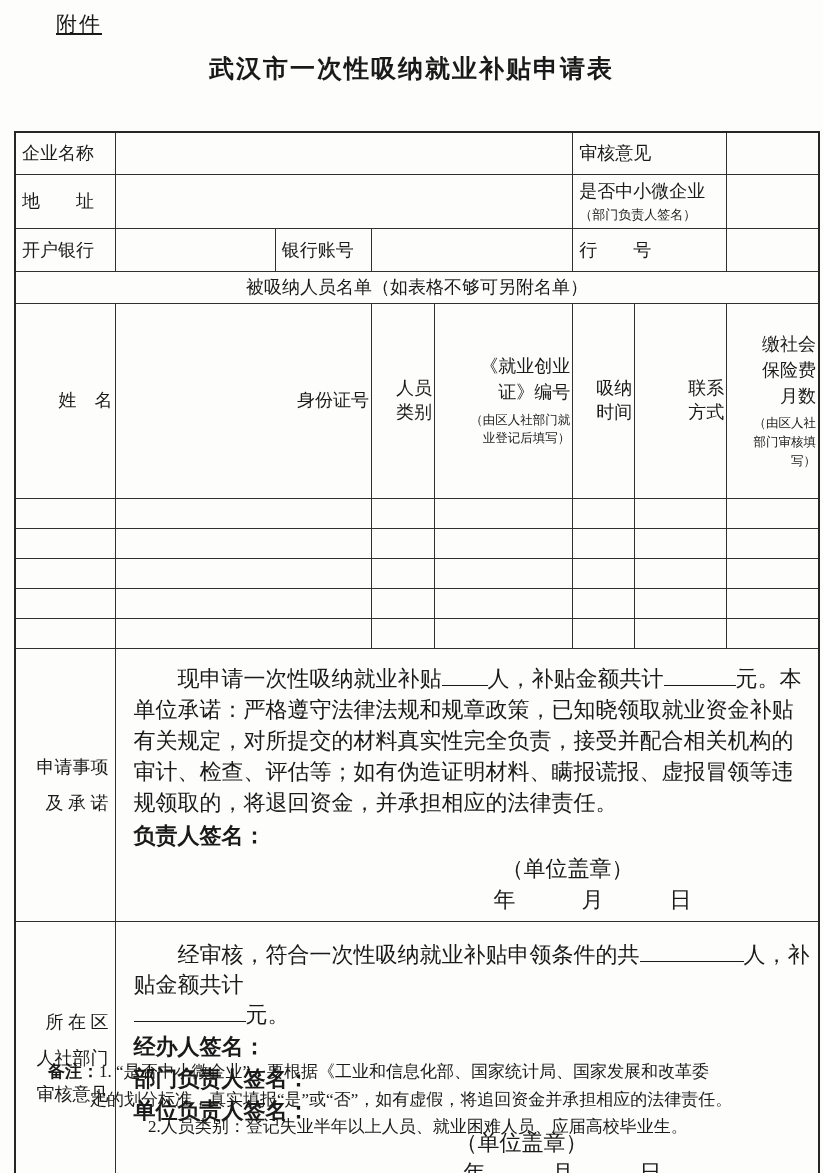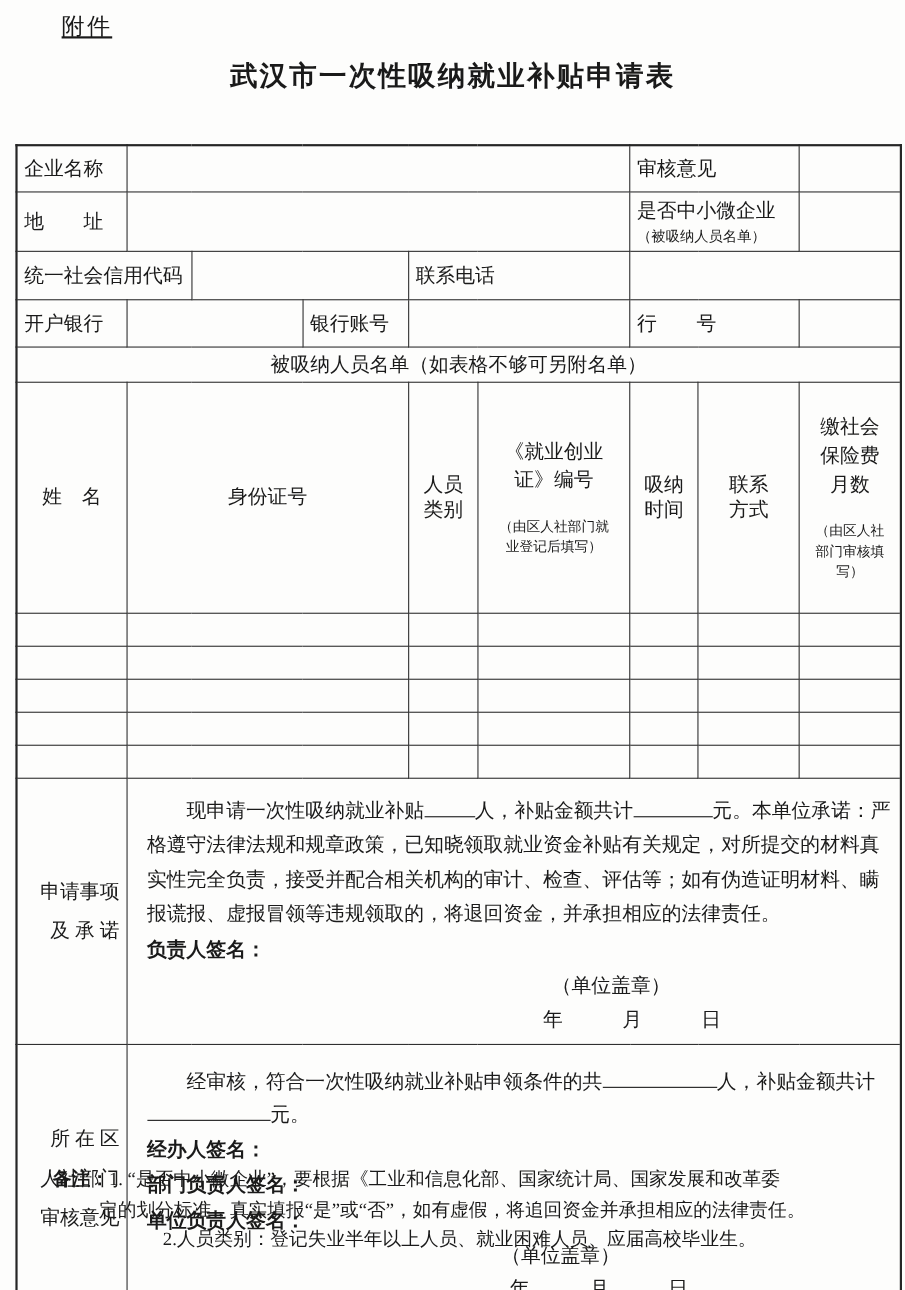--- a/index.html
+++ b/index.html
@@ -25,26 +25,26 @@
   table.form { border:2.5px solid #262626; }
   td {
     border:1.6px solid #303030;
     padding:2px 6px;
     font-size:18px;
     overflow:hidden;
     vertical-align:middle;
   }
   .c { text-align:left; }
   .prelines { white-space:pre-line; line-height:1.45; }
-  .hdr { text-align:center; white-space:pre-line; line-height:1.3; padding:4px 2px; }
-  .hdr .small-note { display:block; font-size:12.5px; line-height:1.5; margin-top:20px; white-space:pre-line; }
+  .hdr { text-align:right; white-space:pre-line; line-height:1.3; padding:4px 2px; }
+  .hdr .small-note { display:block; font-size:12.5px; line-height:1.5; margin-top:5px; white-space:pre-line; }
   .sme-note { display:block; font-size:13px; margin-top:3px; }
   .roster-title { text-align:center; font-size:18px;font-family:Liberation Serif, serif; }
   .sec-label { text-align:right; white-space:pre-line; line-height:2.0; font-size:18px; }
-  .sec-content { vertical-align:top; padding:14px 8px 6px 18px; line-height:31px; font-size:18px; }
+  .sec-content { vertical-align:top; padding:14px 8px 6px 18px; line-height:31px; font-size:22px; }
   .para { text-indent:2em; }
   .blank { display:inline-block; border-bottom:1.5px solid #1a1a1a; height:16px; vertical-align:baseline; }
   .sign-line { margin-top:2px;font-weight:bold; }
   .seal-line { padding-left:368px; margin-top:2px; }
   .date-line { padding-left:360px; }
   .seal-line2 { padding-left:322px; margin-top:2px; }
   .date-line2 { padding-left:330px; }
   .notes {
     position:absolute; left:48px; top:1058px; width:752px;
     font-size:17px; line-height:27.5px;
@@ -79,31 +79,25 @@
     <td colspan="5"></td>
     <td colspan="2" class="c">审核意见</td>
     <td></td>
   </tr>
 
   <tr style="height:54px">
     <td class="c">地　　址</td>
     <td colspan="5"></td>
     <td colspan="2" class="c">
       <span>是否中小微企业</span>
-      <span class="sme-note">（被吸纳人员名单）</span>
-    </td>
-    <td></td>
-  </tr>
-
-  <tr style="height:44px">
-    <td colspan="2" class="c">统一社会信用代码</td>
-    <td colspan="2"></td>
-    <td colspan="2" class="c">联系电话</td>
-    <td colspan="3"></td>
-  </tr>
+      <span class="sme-note">（部门负责人签名）</span>
+    </td>
+    <td></td>
+  </tr>
+
 
   <tr style="height:43px">
     <td class="c">开户银行</td>
     <td colspan="2"></td>
     <td class="c">银行账号</td>
     <td colspan="2"></td>
     <td colspan="2" class="c">行　　号</td>
     <td></td>
   </tr>
 

